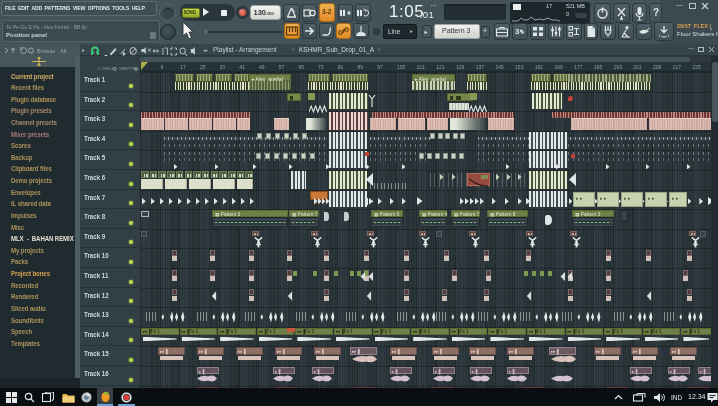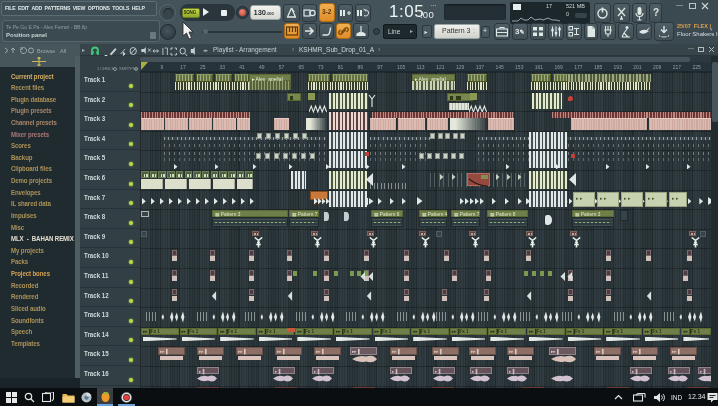--- a/index.html
+++ b/index.html
@@ -41,21 +41,21 @@
         <rect x="1" y="5" width="2" height="6" fill="#dfe7e7"></rect>
         <rect x="4" y="5" width="2" height="6" fill="#dfe7e7"></rect>
         <path d="M8 8 h4 M10 6 v4" stroke="#dfe7e7" stroke-width="1.2"></path>
       </svg></div>
 <div class="ab" style="left:355px;top:4px;width:16px;height:18px;background:linear-gradient(#4f5e64,#414f55);border:1px solid #2c383d;border-radius:3px"><svg width="14" height="16" viewBox="0 0 14 16">
         <rect x="1" y="5" width="2" height="6" fill="#dfe7e7"></rect>
         <rect x="4" y="5" width="2" height="6" fill="#dfe7e7"></rect>
         <path d="M9 5 a3 3 0 1 1 -1 5.5 M9 5 l-1.5 -1 M9 5 l1 1.5" stroke="#dfe7e7" stroke-width="1" fill="none"></path>
       </svg></div>
 <div class="tx" style="left:389px;top:1.5px;font-size:17px;color:#eef4f2;font-weight:400;letter-spacing:0.5px">1:05</div>
-<div class="tx" style="left:420px;top:8.5px;font-size:9.5px;color:#e8eeee;font-weight:400;">:<span style="letter-spacing:0.5px">00</span></div>
+<div class="tx" style="left:420px;top:8.5px;font-size:9.5px;color:#e8eeee;font-weight:400;">:<span style="letter-spacing:0.5px">01</span></div>
 <div class="tx" style="left:431px;top:3px;font-size:4px;color:#aab8b8;font-weight:400;letter-spacing:0.5px">•••</div>
 <div class="ab" style="left:444px;top:4px;width:62px;height:16px;background:#242f35;border-radius:2px;box-shadow:inset 0 1px 2px rgba(0,0,0,.5)"></div>
 <div class="ab" style="left:510px;top:2px;width:80px;height:22px;background:#1c272c;border-radius:2px"></div>
 <div class="ab" style="left:513px;top:4px;width:8px;height:6px;background:#e8eeee"></div>
 <div class="tx" style="left:546px;top:3px;font-size:5.5px;color:#cfd8d8;font-weight:400;">17</div>
 <div class="tx" style="left:566px;top:3px;font-size:5.5px;color:#cfd8d8;font-weight:400;">521 MB</div>
 <div class="tx" style="left:566px;top:11px;font-size:5.5px;color:#cfd8d8;font-weight:400;">0</div>
 <div class="ab" style="left:575px;top:13px;width:12px;height:5px;background:#38444a;border-radius:2px"></div>
 <svg class="ab" style="left:512px;top:14px" width="48" height="8" viewBox="0 0 48 8">
       <path d="M0 7 L6 7 9 4 12 6 16 6 19 3 23 6 28 5 31 6 36 4 40 6 44 6 48 7" stroke="#b8c4c6" stroke-width="0.8" fill="none"></path>

